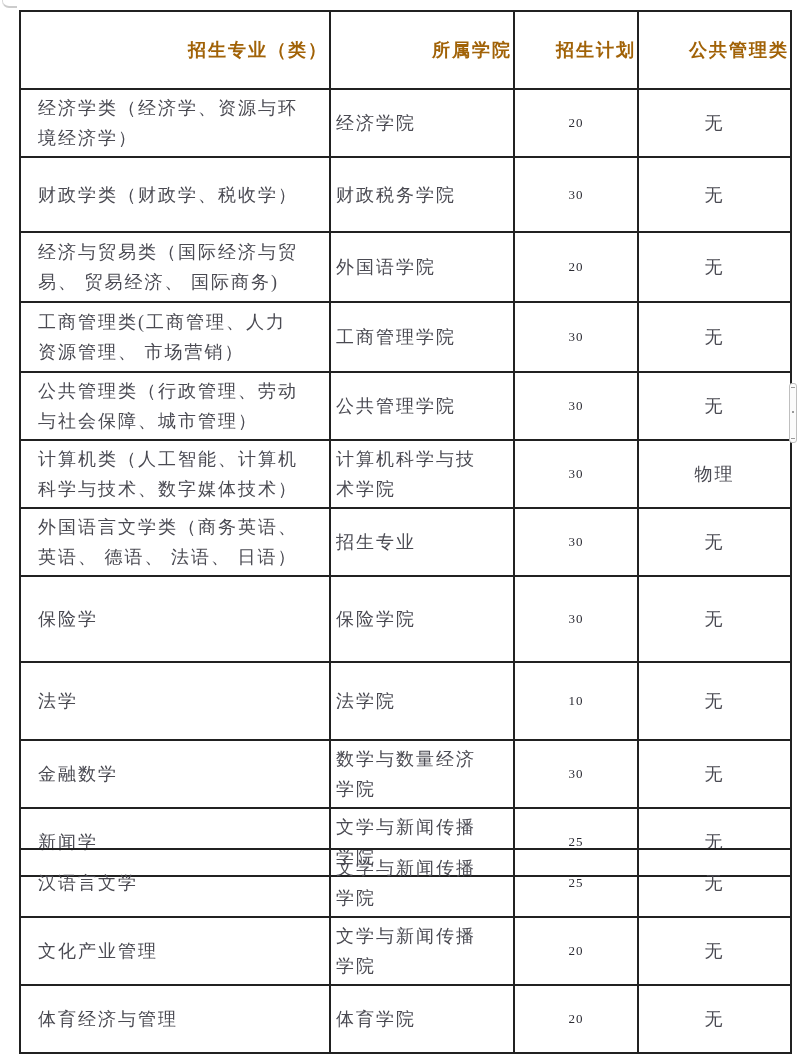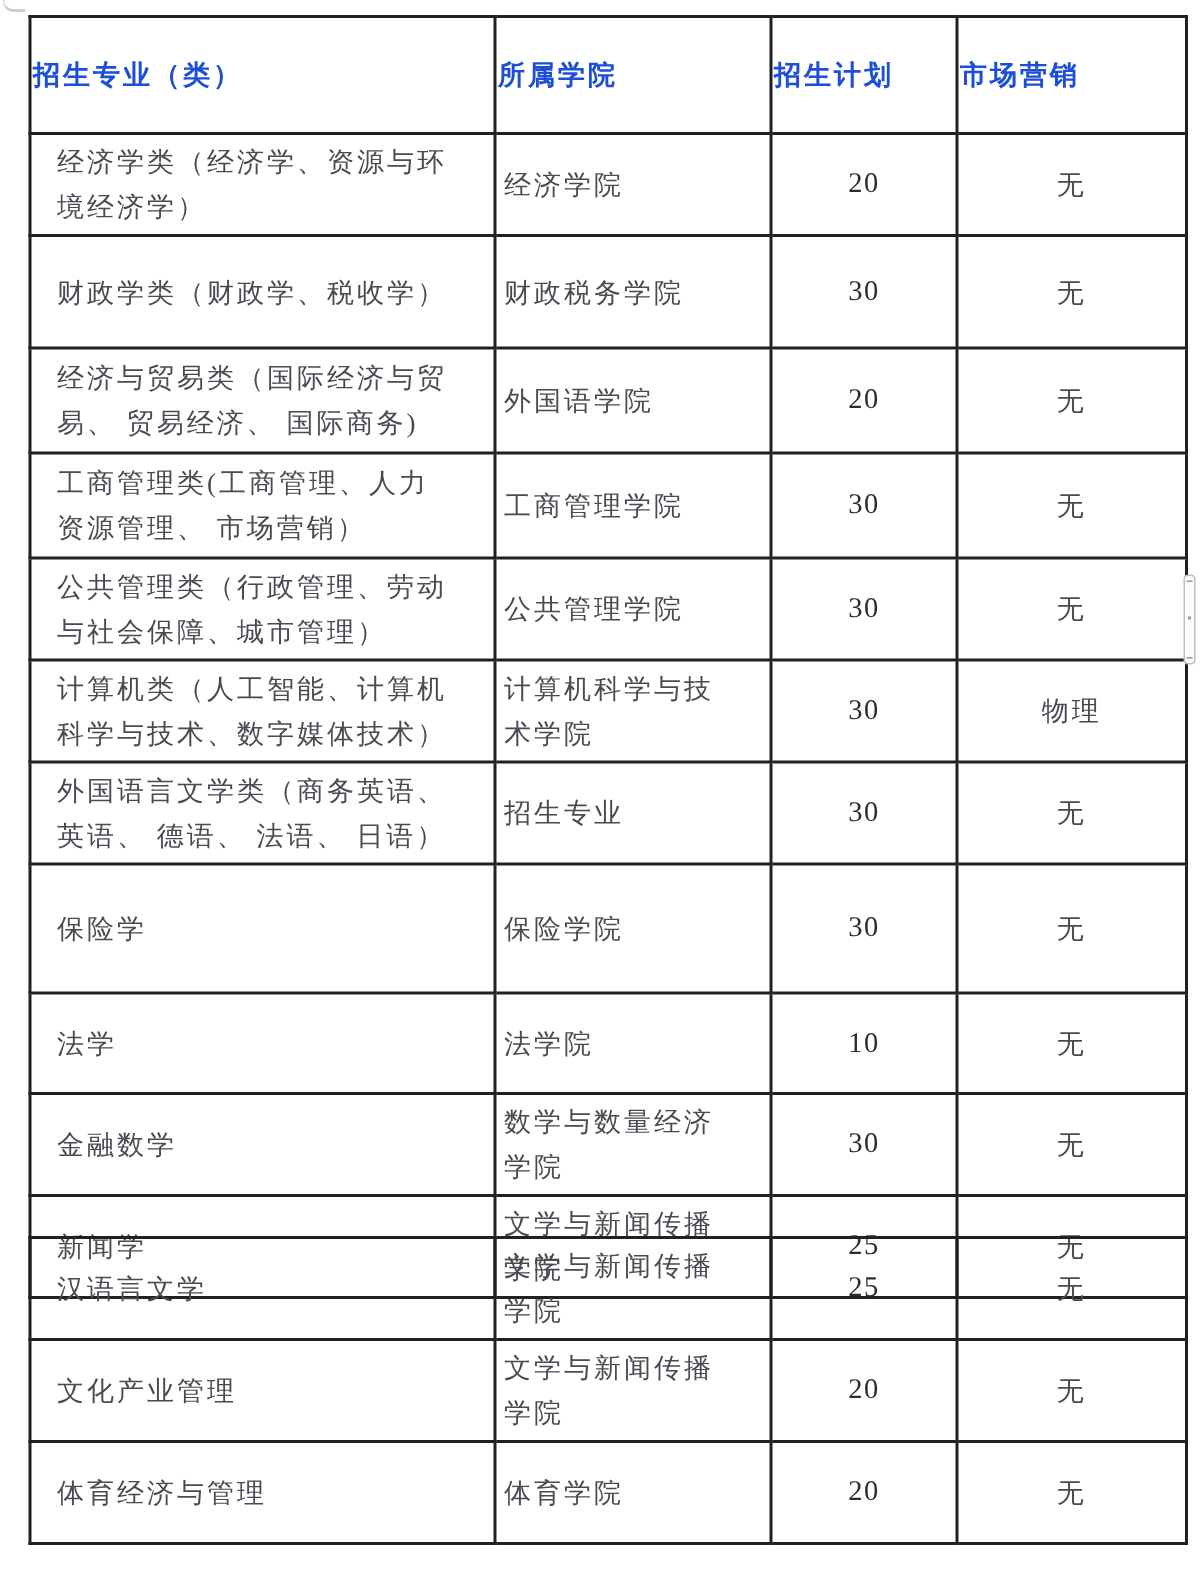--- a/index.html
+++ b/index.html
@@ -16,42 +16,42 @@
     font-family: "Liberation Serif", "DejaVu Serif", serif;
   }
   table.t {
     position: absolute;
     left: 19px;
     width: 771px;
     border-collapse: collapse;
     table-layout: fixed;
   }
   .t1 { top: 10px; }
-  .t2 { top: 824px; }
+  .t2 { top: 848px; }
   .t th, .t td {
     border: 2px solid #212121;
     color: #4a4a52;
     font-size: 18px;
     letter-spacing: 2px;
     vertical-align: middle;
     overflow: hidden;
     word-break: normal;
     line-height: 30px;
   }
   .t th {
     font-weight: bold;
-    text-align: left;
-    color: #1d4ed8;
+    text-align: right;
+    color: #a16207;
     letter-spacing: 2px;
   }
   td.c1 { text-align: left; padding: 3px 24px 3px 17px; }
   td.c2 { text-align: left; padding: 3px 20px 3px 5px; border-radius: 28px; }
   td.c3 {
     text-align: center;
-    font-size: 19px;
+    font-size: 13px;
     letter-spacing: 1px;
     color: #2b2b33;
     padding: 0;
   }
   td.c4 { text-align: center; padding: 0; }
   .corner-mark {
     position: absolute;
     left: 2px;
     top: 0px;
     width: 14px;
@@ -102,21 +102,21 @@
       <col style="width:310px">
         <col style="width:184px">
         <col style="width:124px">
         <col style="width:153px">
     </colgroup>
     <thead>
       <tr style="height:78px">
         <th>招生专业（类）</th>
         <th>所属学院</th>
         <th>招生计划</th>
-        <th>市场营销</th>
+        <th>公共管理类</th>
       </tr>
     </thead>
     <tbody>
       <tr style="height:68px">
         <td class="c1">经济学类（经济学、资源与环境经济学）</td>
         <td class="c2">经济学院</td>
         <td class="c3">20</td>
         <td class="c4">无</td>
       </tr>
       <tr style="height:75px">
@@ -154,21 +154,21 @@
         <td class="c2">招生专业</td>
         <td class="c3">30</td>
         <td class="c4">无</td>
       </tr>
       <tr style="height:86px">
         <td class="c1">保险学</td>
         <td class="c2">保险学院</td>
         <td class="c3">30</td>
         <td class="c4">无</td>
       </tr>
-      <tr style="height:67px">
+      <tr style="height:78px">
         <td class="c1">法学</td>
         <td class="c2">法学院</td>
         <td class="c3">10</td>
         <td class="c4">无</td>
       </tr>
       <tr style="height:66px">
         <td class="c1">金融数学</td>
         <td class="c2">数学与数量经济学院</td>
         <td class="c3">30</td>
         <td class="c4">无</td>

